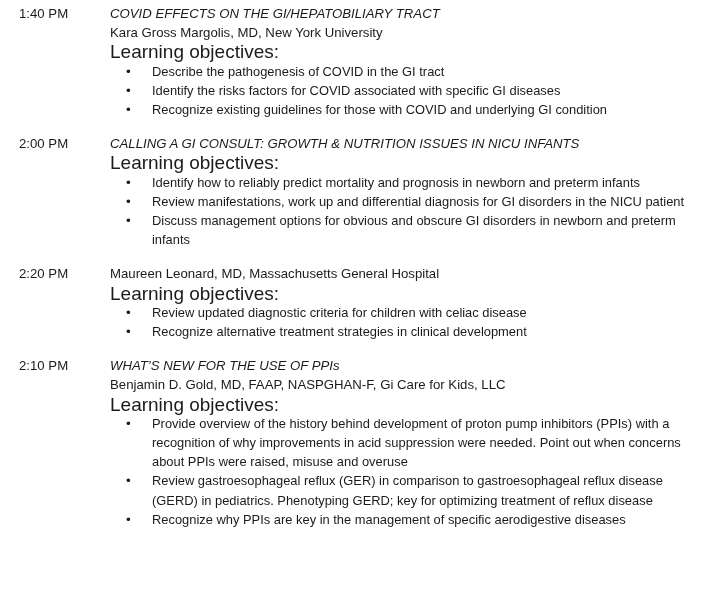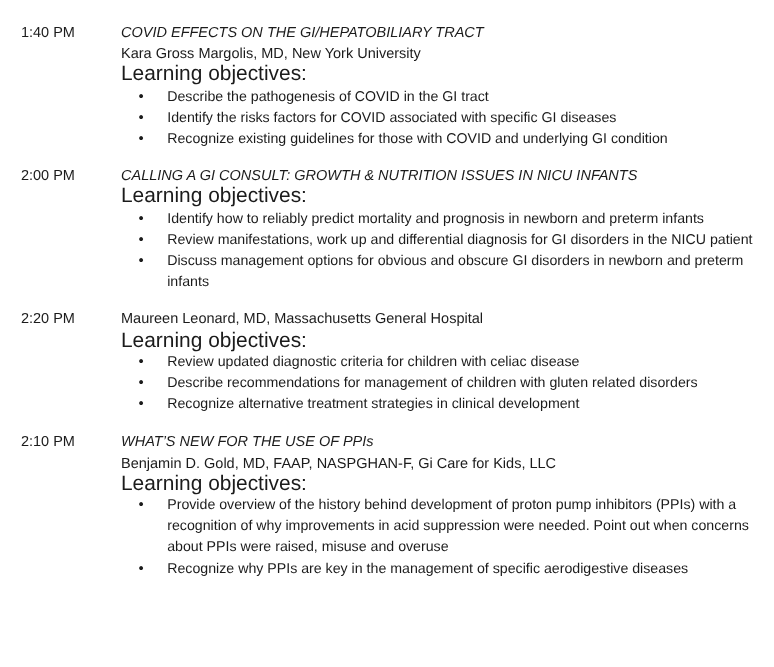--- a/index.html
+++ b/index.html
@@ -12,21 +12,20 @@
     font-size: 13.2px;
     line-height: 19.2px;
     box-sizing: border-box;
     overflow: hidden;
   }
   .page {
     padding: 4px 12px 16px 19px;
     box-sizing: border-box;
     width: 704px;
     height: 582px;
-    margin-top: 16px;
   }
   .session {
     display: grid;
     grid-template-columns: 91px 1fr;
     margin-bottom: 15px;
   }
   .session-time {
     white-space: nowrap;
   }
   .session-title {
@@ -88,32 +87,32 @@
     </div>
   </section>
 
   <section class="session">
     <div class="session-time">2:20 PM</div>
     <div class="session-content">
       <div class="session-speaker">Maureen Leonard, MD, Massachusetts General Hospital</div>
       <div class="objectives-label">Learning objectives:</div>
       <ul class="objectives">
         <li class="objective">Review updated diagnostic criteria for children with celiac disease</li>
-        <li class="objective">Describe recommendations for management of children with gluten related disorders</li>
         <li class="objective">Recognize alternative treatment strategies in clinical development</li>
       </ul>
     </div>
   </section>
 
   <section class="session">
     <div class="session-time">2:10 PM</div>
     <div class="session-content">
       <div class="session-title">WHAT’S NEW FOR THE USE OF PPIs</div>
       <div class="session-speaker">Benjamin D. Gold, MD, FAAP, NASPGHAN-F, Gi Care for Kids, LLC</div>
       <div class="objectives-label">Learning objectives:</div>
       <ul class="objectives">
         <li class="objective">Provide overview of the history behind development of proton pump inhibitors (PPIs) with a recognition of why improvements in acid suppression were needed. Point out when concerns about PPIs were raised, misuse and overuse</li>
+        <li class="objective">Review gastroesophageal reflux (GER) in comparison to gastroesophageal reflux disease (GERD) in pediatrics. Phenotyping GERD; key for optimizing treatment of reflux disease</li>
         <li class="objective">Recognize why PPIs are key in the management of specific aerodigestive diseases</li>
       </ul>
     </div>
   </section>
 
 </div>
 
 </body></html>

